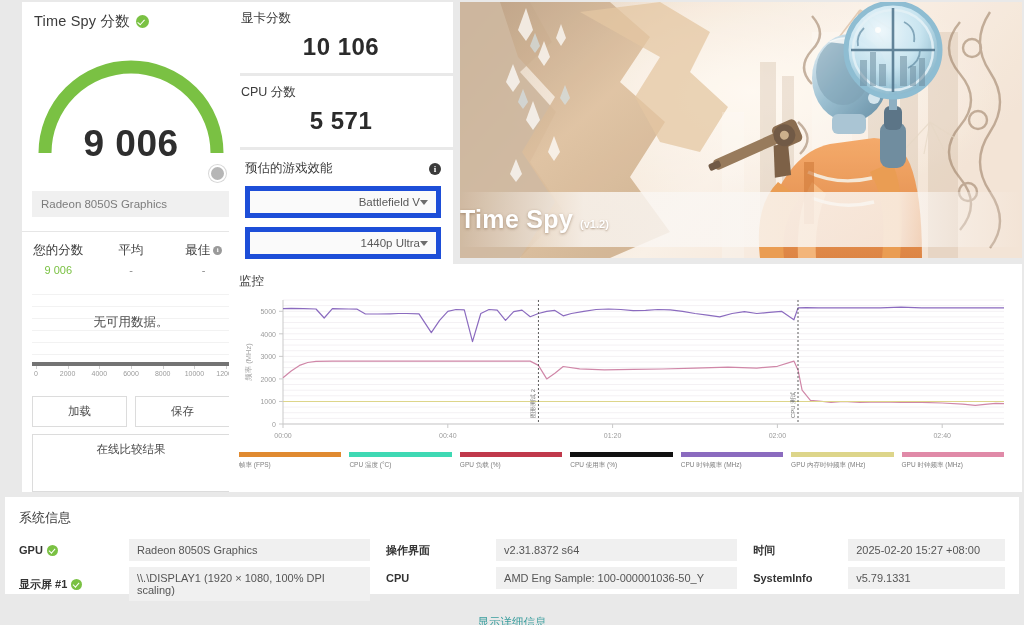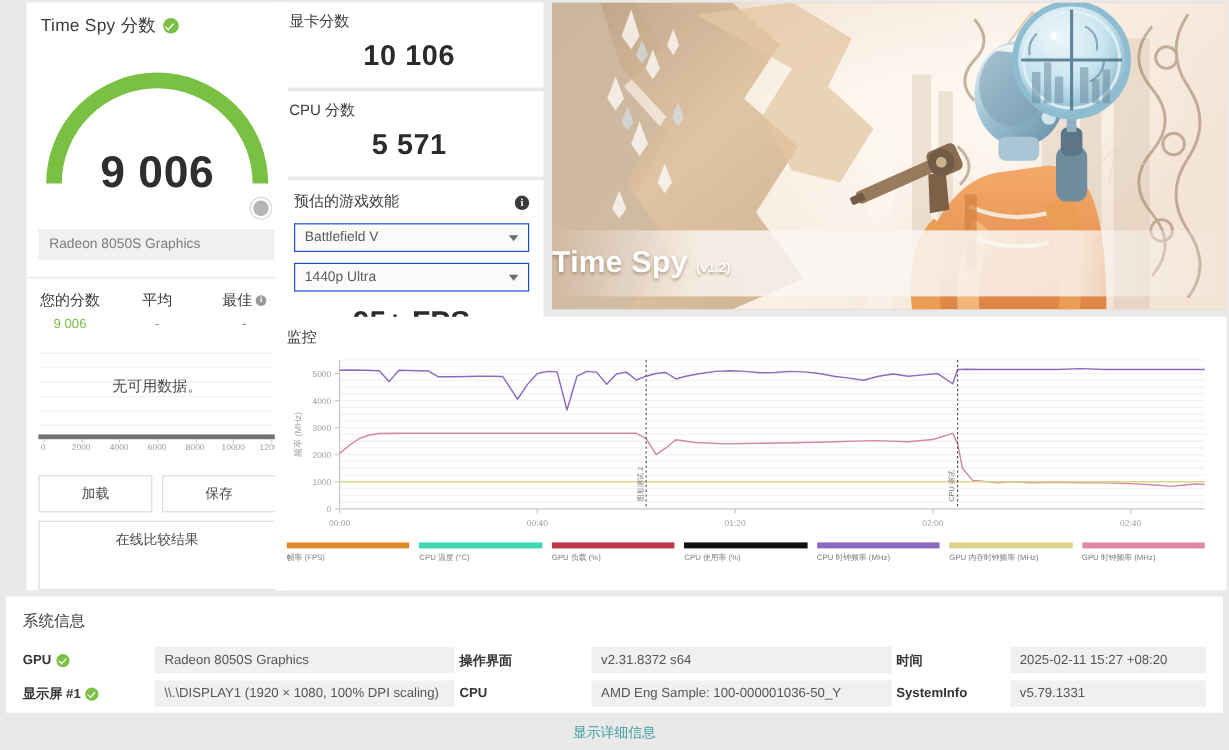--- a/index.html
+++ b/index.html
@@ -110,23 +110,23 @@
   }
   .est-card { background: #fff; padding: 10px 12px 12px 16px; }
   .est-head { display: flex; align-items: center; justify-content: space-between; }
   .est-head .lbl { font-size: 12.5px; color: #3b3b3b; }
   .info-dot2 {
     width: 12px; height: 12px; border-radius: 50%; background: #3b3b3b;
     color: #fff; font-size: 9px; line-height: 12px; text-align: center;
     font-weight: 700; font-family: "Liberation Serif", serif;
   }
   .select {
-    margin-top: 9px; border: 1px solid #1d4ed8; background: #fafafa;
+    margin-top: 9px; border: 5px solid #1d4ed8; background: #fafafa;
     font-size: 11.5px; color: #5a5a5a; padding: 5px 8px;
-    display: flex; align-items: center; justify-content: space-between;
+    display: flex; align-items: center; justify-content: flex-end;
     cursor: pointer;
   }
   .caret { width: 0; height: 0; border-left: 4px solid transparent;
            border-right: 4px solid transparent; border-top: 5px solid #6d6d6d; }
   .fps {
     text-align: center; font-size: 25px; font-weight: 700;
     color: #2b2b2b; margin-top: 12px;
   }
 
   
@@ -161,21 +161,21 @@
   .legend-item { flex: 1; padding-right: 8px; }
   .legend-bar { height: 5px; width: 100%; }
   .legend-txt { font-size: 6.5px; color: #7e7e7e; margin-top: 4px; white-space: nowrap; }
 
   
   .sysinfo {
     position: absolute; left: 5px; top: 497px; width: 1014px; height: 97px;
     background: #fff; padding: 12px 14px;
   }
   .sysinfo h3 { font-size: 13px; font-weight: 400; color: #3b3b3b; margin-bottom: 12px; }
-  .si-grid { display: flex; gap: 4px; }
+  .si-grid { display: flex; gap: 16px; }
   .si-col { display: flex; flex-direction: column; gap: 6px; }
   .si-col.c1 { width: 460px; }
   .si-col.c2 { width: 460px; }
   .si-row { display: flex; align-items: center; }
   .si-key {
     width: 110px; font-size: 11px; font-weight: 700; color: #333;
     display: flex; align-items: center; gap: 4px;
   }
   .si-val {
     flex: 1; background: #f0f0f0; font-size: 11px; color: #555;
@@ -565,21 +565,21 @@
           <div class="si-val">v2.31.8372 s64</div>
         </div>
         <div class="si-row">
           <div class="si-key">CPU</div>
           <div class="si-val">AMD Eng Sample: 100-000001036-50_Y</div>
         </div>
       </div>
       <div class="si-col" style="width:330px">
         <div class="si-row">
           <div class="si-key" style="width:95px">时间</div>
-          <div class="si-val">2025-02-11 15:27 +08:20</div>
+          <div class="si-val">2025-02-20 15:27 +08:00</div>
         </div>
         <div class="si-row">
           <div class="si-key" style="width:95px">SystemInfo</div>
           <div class="si-val">v5.79.1331</div>
         </div>
       </div>
     </div>
     <div class="details-link">显示详细信息</div>
   </div>
 

